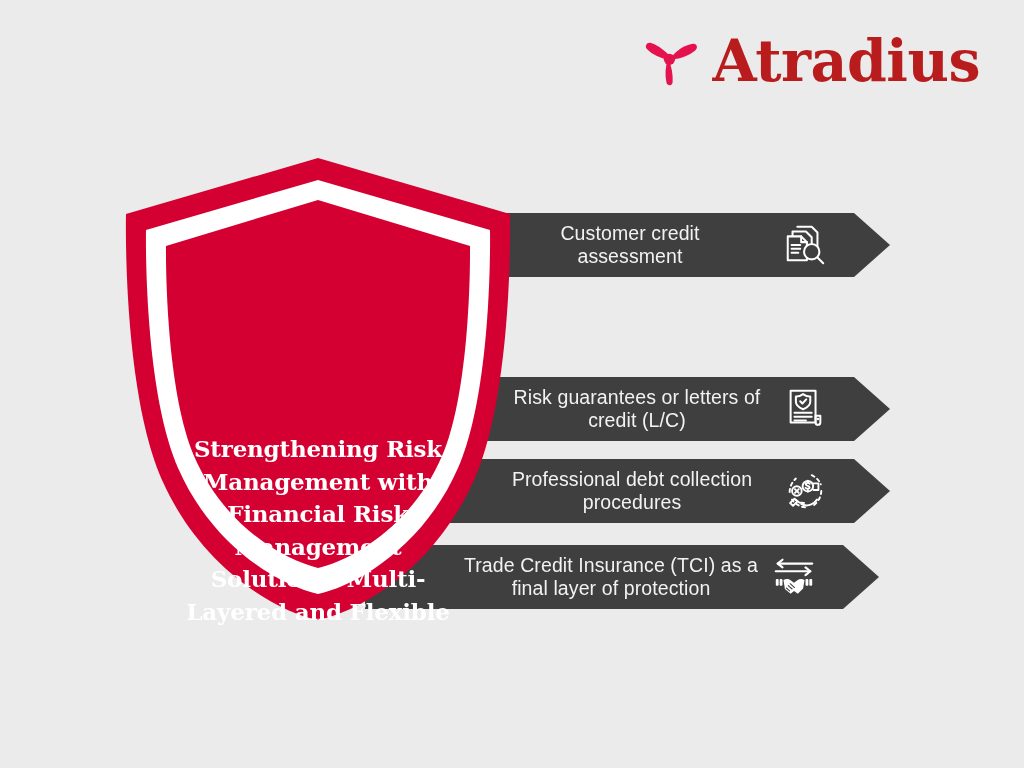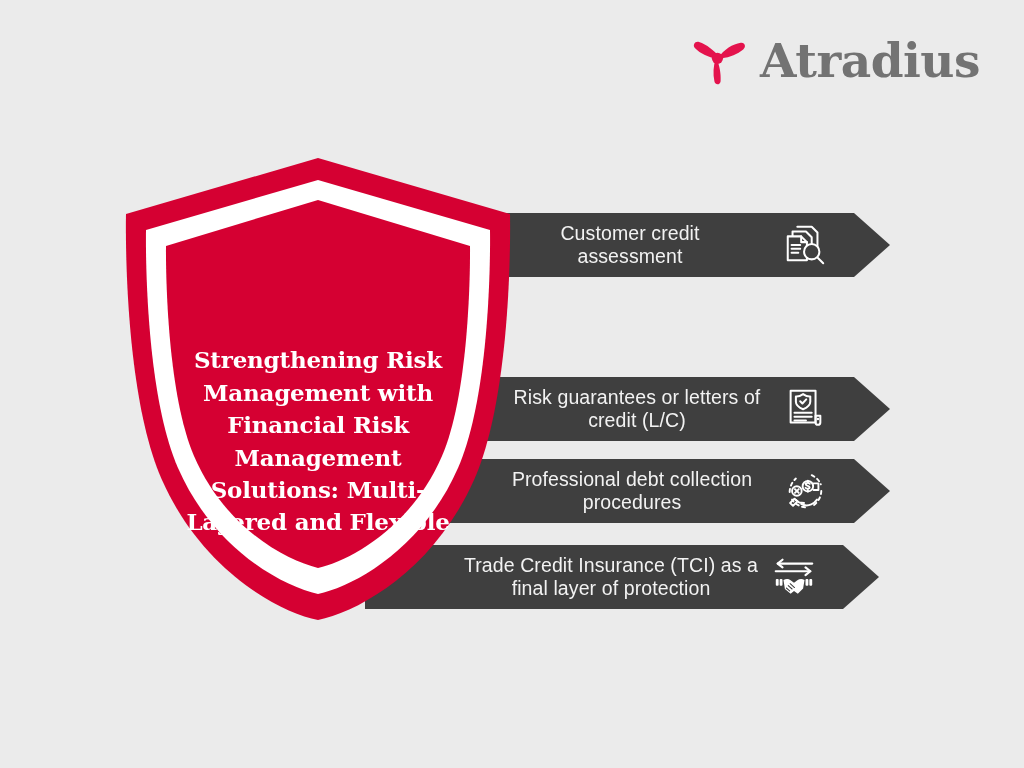--- a/index.html
+++ b/index.html
@@ -18,23 +18,23 @@
   
   #brand {
     position:absolute;
     top:32px; right:44px;
     display:flex; align-items:center; gap:14px;
   }
   #brand .mark { width:56px; height:56px; display:block; }
   #brand .wordmark {
     font-family:"DejaVu Serif", serif;
     font-weight:700;
-    font-size:47px;
+    font-size:57px;
     letter-spacing:-0.5px;
-    color:#737373;
+    color:#b91c1c;
     line-height:1;
   }
 
   
   .banner {
     position:absolute;
     height:64px;
     background:#3f3f3f;
     display:flex;
     align-items:center;
@@ -65,21 +65,21 @@
     position:absolute;
     left:118px; top:150px;
     width:400px; height:478px;
   }
   #shield svg { width:100%; height:100%; display:block; }
   #shield-text {
     position:absolute;
     left:118px; top:150px;
     width:400px; height:478px;
     display:flex;
-    align-items:center;
+    align-items:flex-end;
     justify-content:center;
     pointer-events:none;
   }
   #shield-text .inner {
     margin-top:105px;
     width:280px;
     text-align:center;
     color:#ffffff;
     font-family:"DejaVu Serif", serif;
     font-weight:700;

